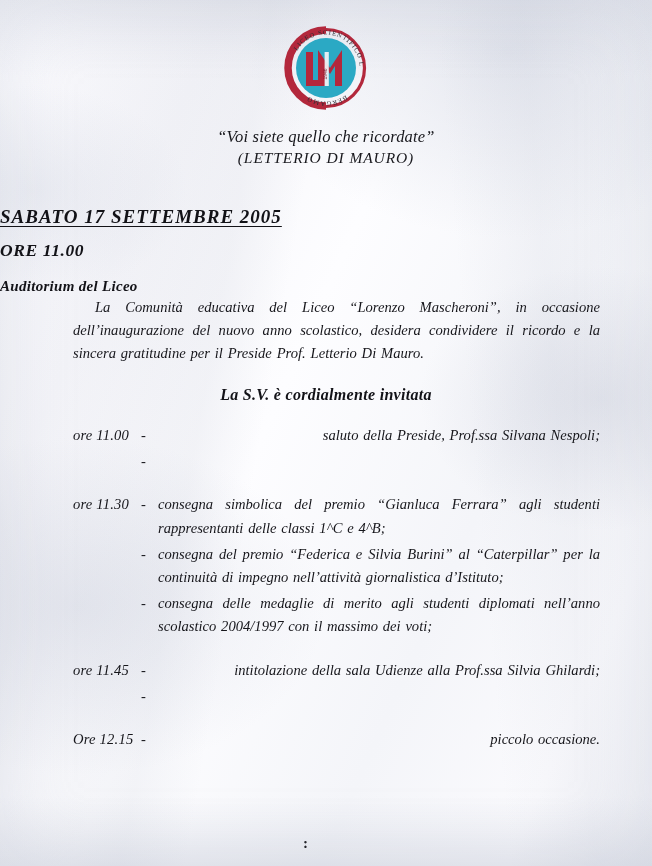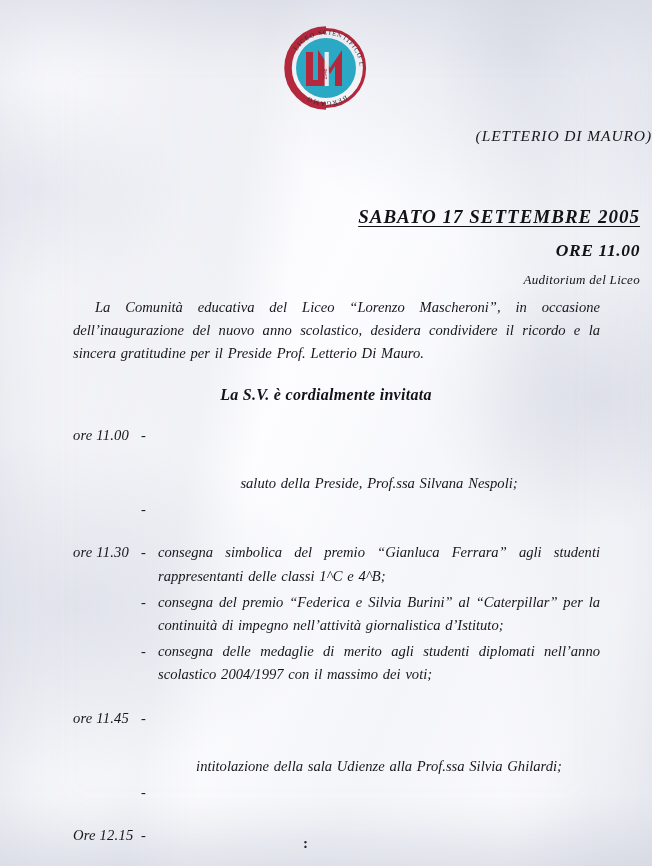--- a/index.html
+++ b/index.html
@@ -80,54 +80,53 @@
     letter-spacing: 0.2px;
     color: #17171c;
     line-height: 1.34;
   }
   .quote-attrib {
     font-style: italic;
     font-size: 15.5px;
     letter-spacing: 0.9px;
     color: #18181d;
     margin-top: 1px;
-    text-align: right;
   }
 
   
   #headings {
     position: absolute;
     top: 206px;
-    left: 0; right: 12px;
-    text-align: right;
+    left: 0; right: 18px;
+    text-align: left;
     z-index: 4;
   }
   .h-date {
     font-weight: bold;
     font-style: italic;
     font-size: 19px;
     letter-spacing: 1.0px;
     text-decoration: underline;
     text-underline-offset: 3px;
     color: #121217;
   }
   .h-time {
     font-weight: bold;
     font-style: italic;
     font-size: 17.5px;
     letter-spacing: 0.6px;
     margin-top: 12px;
     color: #121217;
   }
   .h-place {
-    font-weight: normal;
-    font-style: italic;
-    font-size: 13px;
+    font-weight: bold;
+    font-style: italic;
+    font-size: 15px;
     letter-spacing: 0.3px;
-    margin-top: 11px;
+    margin-top: 17px;
     color: #121217;
   }
 
   
   #intro {
     position: absolute;
     top: 296px;
     left: 73px;
     width: 527px;
     z-index: 4;
@@ -188,21 +187,21 @@
   }
   .sched-text {
     flex: 1 1 auto;
     font-style: italic;
     font-size: 14.6px;
     line-height: 1.62;
     text-align: justify;
     color: #16161b;
     word-spacing: 1.1px;
   }
-  .sched-text.nojust { text-align: center; margin-top: 48px; }
+  .sched-text.nojust { text-align: right; }
 
   
   #bottom-mark {
     position: absolute;
     left: 303px;
     top: 836px;
     z-index: 4;
     font-size: 15px;
     font-weight: bold;
     color: #232329;
@@ -240,20 +239,21 @@
         </text>
         <text font-family="Liberation Serif, serif" font-size="6.6" fill="#2c2c33" letter-spacing="1.0">
           <textPath href="#arcBot" startOffset="30%">BERGAMO</textPath>
         </text>
         <text x="46.7" y="52" font-family="Liberation Sans, sans-serif" font-size="5" fill="#8a2233" text-anchor="middle" transform="rotate(-90 46.7 52)">1946</text>
       </svg>
     </div>
   </div>
 
   <div id="quote-block">
+    <div class="quote-line">“Voi siete quello che ricordate”</div>
     <div class="quote-attrib">(LETTERIO DI MAURO)</div>
   </div>
 
   <div id="headings">
     <div class="h-date">SABATO 17 SETTEMBRE 2005</div>
     <div class="h-time">ORE 11.00</div>
     <div class="h-place">Auditorium del Liceo</div>
   </div>
 
   <div id="invite">La S.V. è cordialmente invitata</div>

